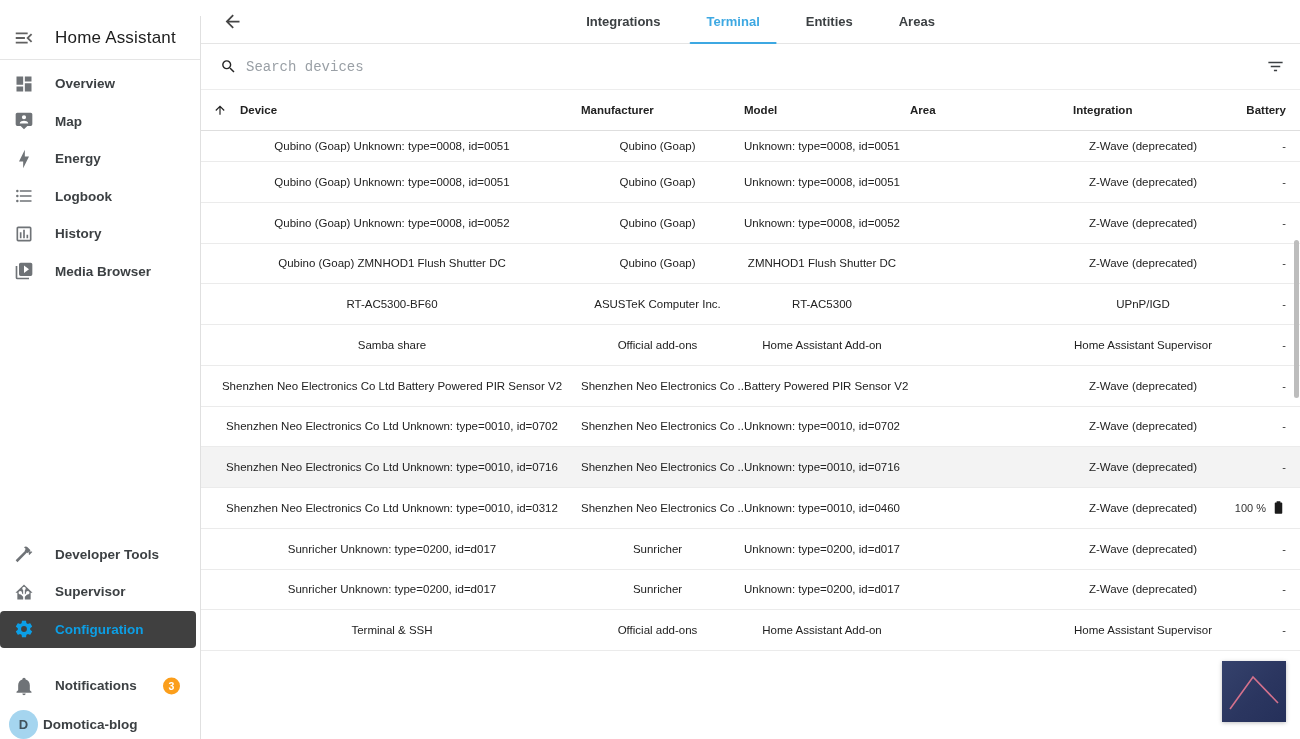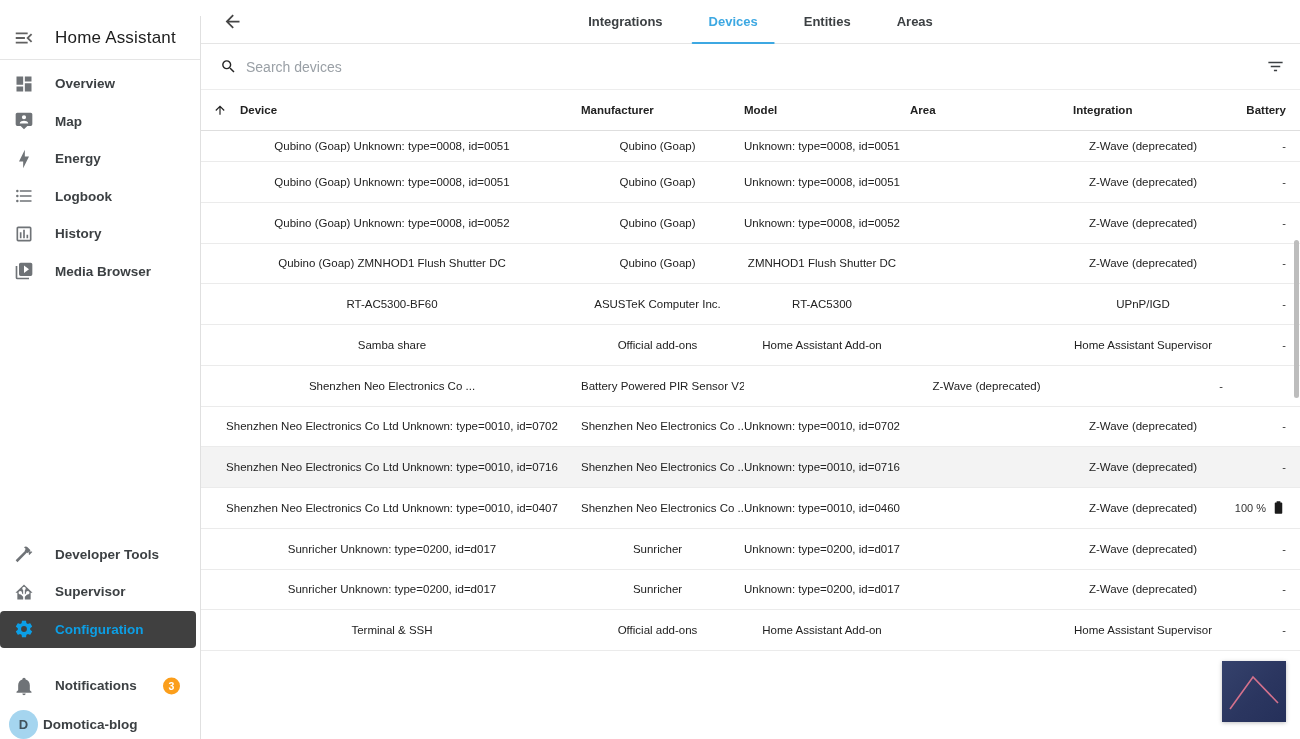--- a/index.html
+++ b/index.html
@@ -40,21 +40,21 @@
   .tab { padding:0 17px; height:44px; display:flex; align-items:center; font-size:13px;
     font-weight:bold; color:#3c4043; position:relative; cursor:pointer; margin:0 6px; }
   .tab.active { color:#3da8e2; }
   .tab-underline { position:absolute; left:0; right:0; bottom:0; height:2px;
     background:#3da8e2; border-radius:1px; }
 
   .search-row { height:46px; border-bottom:1px solid #ededed; display:flex;
     align-items:center; padding:0 15px 0 19px; }
   .search-row .icon { color:#252525; }
   .search-input { flex:1; border:none; outline:none; margin-left:9px; font-size:14px;
-    font-family:Liberation Sans, sans-serif; color:#212121; background:transparent; }
+    font-family:Liberation Mono, monospace; color:#212121; background:transparent; }
   .search-input::placeholder { color:#9aa0a6; }
   .filter-btn { color:#3c4043; display:flex; cursor:pointer; }
 
   .grid { display:grid; grid-template-columns:368px 163px 166px 163px 150px 1fr;
     padding:0 14px 0 12px; align-items:center; }
   .table-header { height:41px; border-bottom:1px solid #dedede; font-size:11.5px;
     font-weight:bold; color:#222; }
   .th { white-space:nowrap; overflow:hidden; }
   .th.device { display:flex; align-items:center; gap:13px; cursor:pointer; }
   .th.battery { justify-self:end; }
@@ -191,21 +191,21 @@
         <svg viewBox="0 0 24 24" width="21" height="21">
           <path fill="currentColor" d="M20,11V13H8L13.5,18.5L12.08,19.92L4.16,12L12.08,4.08L13.5,5.5L8,11H20Z"></path>
         </svg>
       </span>
     <div class="tabs">
         <div class="tab ">
        <span>Integrations</span>
 
      </div>
         <div class="tab active">
-       <span>Devices</span>
+       <span>Terminal</span>
        <div class="tab-underline"></div>
      </div>
         <div class="tab ">
        <span>Entities</span>
 
      </div>
         <div class="tab ">
        <span>Areas</span>
 
      </div>
@@ -303,20 +303,21 @@
        <div class="cell">Official add-ons</div>
        <div class="cell">Home Assistant Add-on</div>
        <div class="cell"></div>
        <div class="cell">Home Assistant Supervisor</div>
        <div class="cell battery">
          <span>-</span>
 
        </div>
      </div>
       <div class="grid row  ">
+       <div class="cell">Shenzhen Neo Electronics Co Ltd Battery Powered PIR Sensor V2</div>
        <div class="cell">Shenzhen Neo Electronics Co ...</div>
        <div class="cell">Battery Powered PIR Sensor V2</div>
        <div class="cell"></div>
        <div class="cell">Z-Wave (deprecated)</div>
        <div class="cell battery">
          <span>-</span>
 
        </div>
      </div>
       <div class="grid row  ">
@@ -335,21 +336,21 @@
        <div class="cell">Shenzhen Neo Electronics Co ...</div>
        <div class="cell">Unknown: type=0010, id=0716</div>
        <div class="cell"></div>
        <div class="cell">Z-Wave (deprecated)</div>
        <div class="cell battery">
          <span>-</span>
 
        </div>
      </div>
       <div class="grid row  ">
-       <div class="cell">Shenzhen Neo Electronics Co Ltd Unknown: type=0010, id=0407</div>
+       <div class="cell">Shenzhen Neo Electronics Co Ltd Unknown: type=0010, id=0312</div>
        <div class="cell">Shenzhen Neo Electronics Co ...</div>
        <div class="cell">Unknown: type=0010, id=0460</div>
        <div class="cell"></div>
        <div class="cell">Z-Wave (deprecated)</div>
        <div class="cell battery">
          <span>100 %</span>
          <span class="icon">
             <svg viewBox="0 0 24 24" width="15" height="15">
               <path fill="currentColor" d="M16.67,4H15V2H9V4H7.33A1.33,1.33 0 0,0 6,5.33V20.67C6,21.4 6.6,22 7.33,22H16.67A1.33,1.33 0 0,0 18,20.67V5.33C18,4.6 17.4,4 16.67,4Z"></path>
             </svg>

